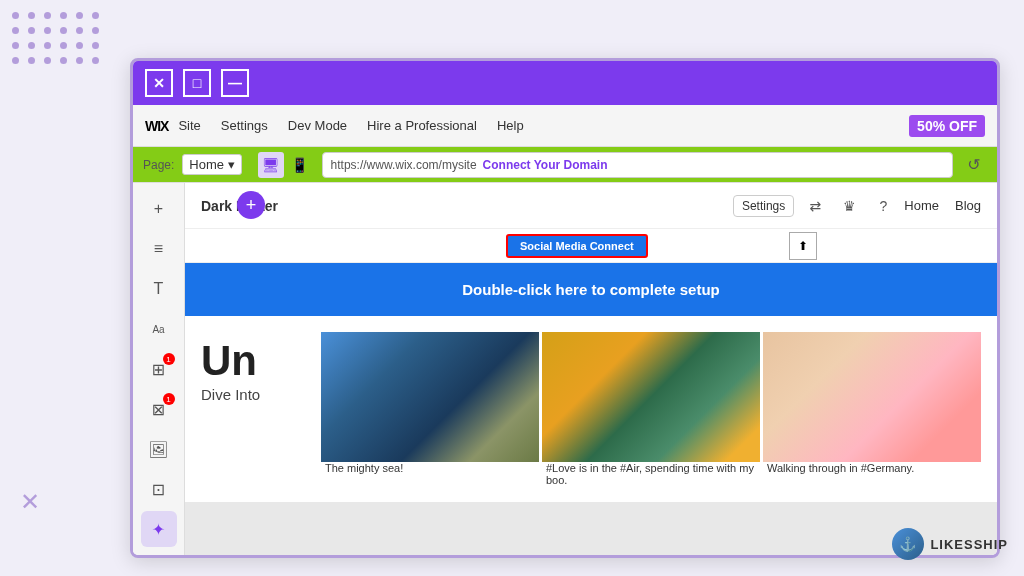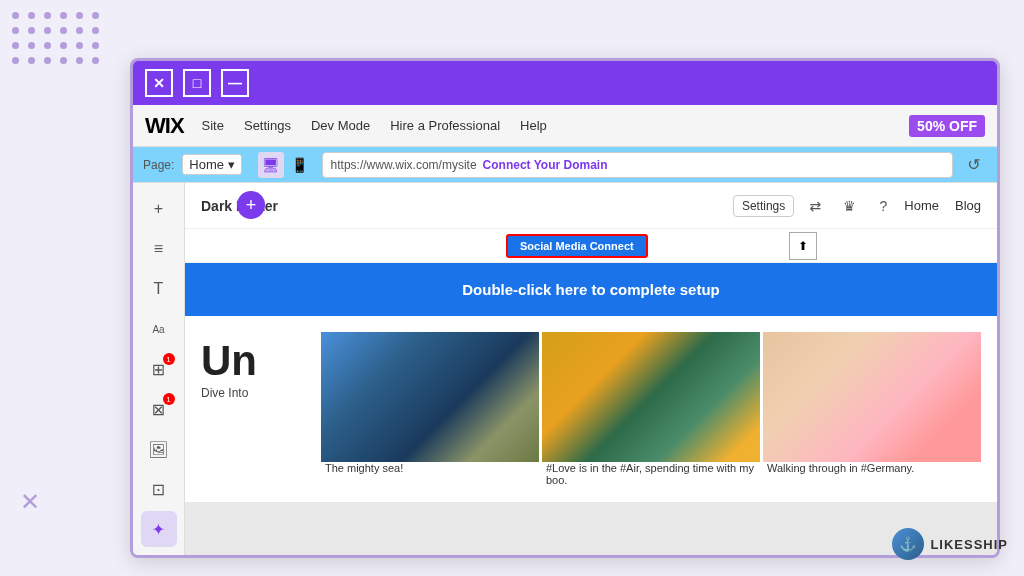--- a/index.html
+++ b/index.html
@@ -55,23 +55,22 @@
       border-bottom: 1px solid #ddd;
       height: 42px;
       display: flex;
       align-items: center;
       padding: 0 12px;
       gap: 0;
     }
 
     .wix-logo {
       font-weight: 900;
-      font-size: 22px;
+      font-size: 14px;
       color: #000;
-      margin-right: 8px;
       letter-spacing: -1px;
     }
 
     .wix-nav-item {
       padding: 0 10px;
       font-size: 13px;
       color: #333;
       cursor: pointer;
       height: 42px;
       display: flex;
@@ -83,21 +82,21 @@
       color: white;
       font-size: 14px;
       font-weight: bold;
       padding: 3px 8px;
       border-radius: 3px;
       margin-left: auto;
     }
 
     
     .address-bar-row {
-      background: #7dd3fc;
+      background: #84cc16;
       border-bottom: 1px solid #ddd;
       height: 36px;
       display: flex;
       align-items: center;
       padding: 0 10px;
       gap: 8px;
     }
 
     .page-label {
       font-size: 12px;
@@ -352,21 +351,21 @@
     }
 
     .hero-title {
       font-size: 42px;
       font-weight: 900;
       color: #222;
       line-height: 1;
     }
 
     .hero-subtitle {
-      font-size: 12px;
+      font-size: 15px;
       color: #444;
       margin-top: 4px;
     }
 
     
     .photo-grid {
       display: flex;
       gap: 3px;
       flex: 1;
     }

